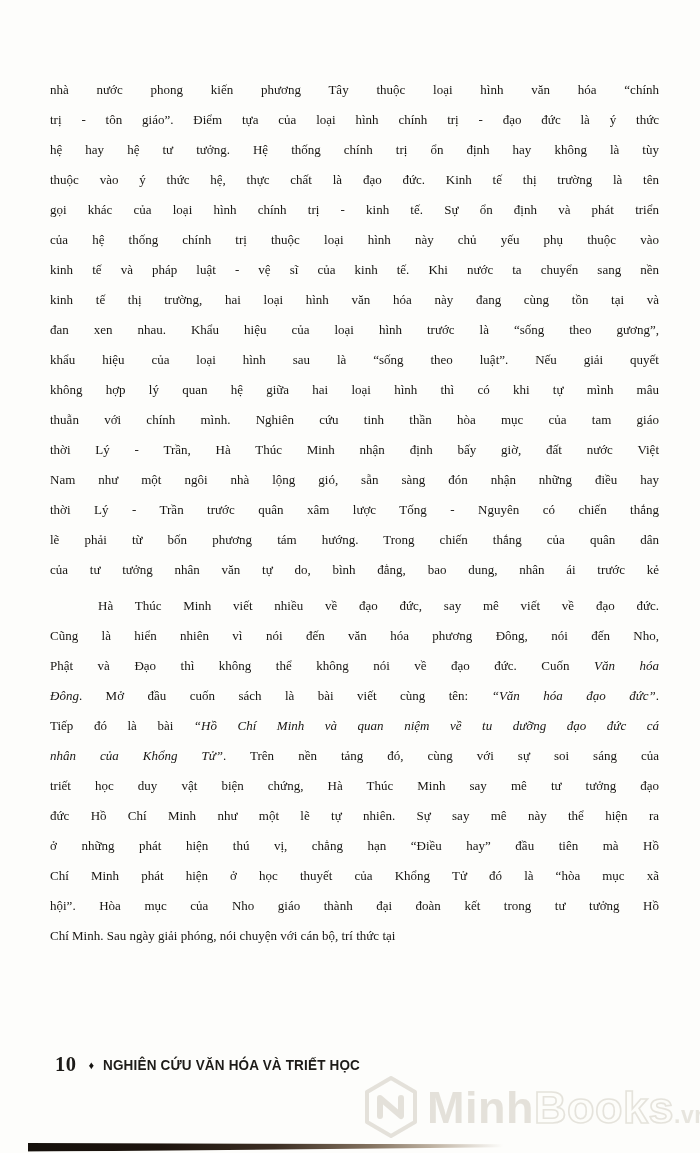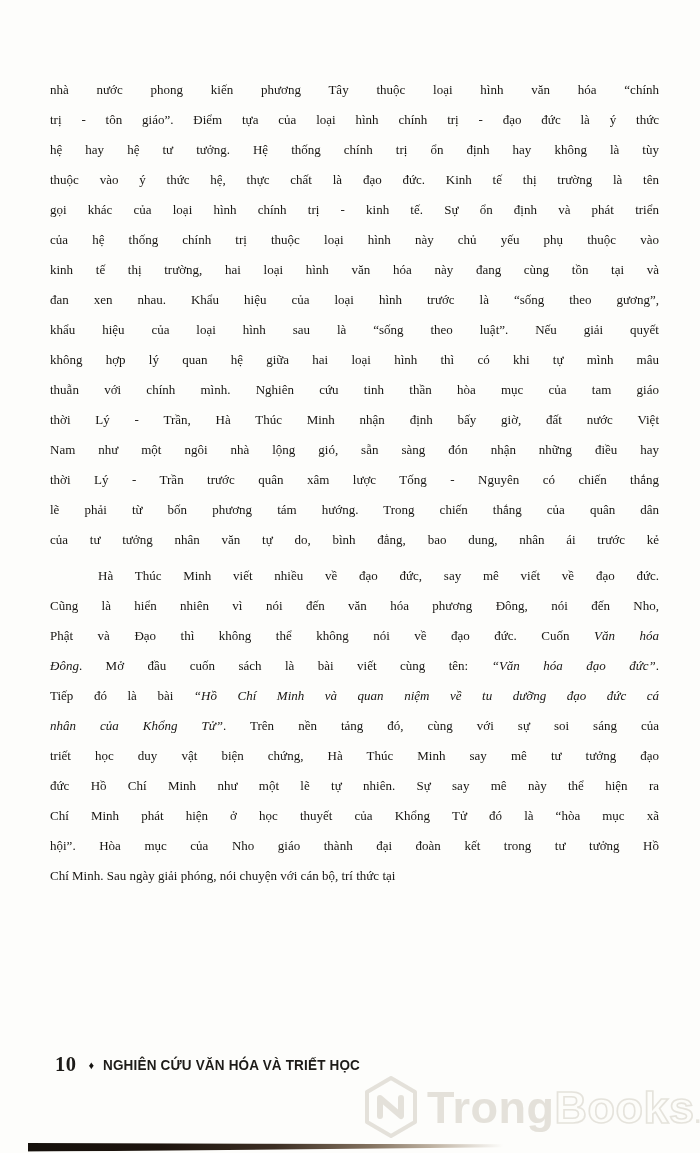--- a/index.html
+++ b/index.html
@@ -63,57 +63,59 @@
 <div class="scan-page">
 
   <div class="page-text">
       <div class="para">
         <div class="line first"><span>nhà nước phong kiến phương Tây thuộc loại hình văn hóa “chính</span></div>
         <div class="line"><span>trị - tôn giáo”. Điểm tựa của loại hình chính trị - đạo đức là ý thức</span></div>
         <div class="line"><span>hệ hay hệ tư tưởng. Hệ thống chính trị ổn định hay không là tùy</span></div>
         <div class="line"><span>thuộc vào ý thức hệ, thực chất là đạo đức. Kinh tế thị trường là tên</span></div>
         <div class="line"><span>gọi khác của loại hình chính trị - kinh tế. Sự ổn định và phát triển</span></div>
         <div class="line"><span>của hệ thống chính trị thuộc loại hình này chủ yếu phụ thuộc vào</span></div>
+        <div class="line"><span>kinh tế và pháp luật - vệ sĩ của kinh tế. Khi nước ta chuyển sang nền</span></div>
         <div class="line"><span>kinh tế thị trường, hai loại hình văn hóa này đang cùng tồn tại và</span></div>
         <div class="line"><span>đan xen nhau. Khẩu hiệu của loại hình trước là “sống theo gương”,</span></div>
         <div class="line"><span>khẩu hiệu của loại hình sau là “sống theo luật”. Nếu giải quyết</span></div>
         <div class="line"><span>không hợp lý quan hệ giữa hai loại hình thì có khi tự mình mâu</span></div>
         <div class="line"><span>thuẫn với chính mình. Nghiên cứu tinh thần hòa mục của tam giáo</span></div>
         <div class="line"><span>thời Lý - Trần, Hà Thúc Minh nhận định bấy giờ, đất nước Việt</span></div>
         <div class="line"><span>Nam như một ngôi nhà lộng gió, sẵn sàng đón nhận những điều hay</span></div>
         <div class="line"><span>thời Lý - Trần trước quân xâm lược Tống - Nguyên có chiến thắng</span></div>
         <div class="line"><span>lẽ phải từ bốn phương tám hướng. Trong chiến thắng của quân dân</span></div>
         <div class="line"><span>của tư tưởng nhân văn tự do, bình đẳng, bao dung, nhân ái trước kẻ</span></div>
       </div>
       <div class="para indent">
         <div class="line first"><span>Hà Thúc Minh viết nhiều về đạo đức, say mê viết về đạo đức.</span></div>
         <div class="line"><span>Cũng là hiển nhiên vì nói đến văn hóa phương Đông, nói đến Nho,</span></div>
         <div class="line"><span>Phật và Đạo thì không thể không nói về đạo đức. Cuốn </span><span class="it">Văn hóa</span></div>
         <div class="line"><span class="it">Đông</span><span>. Mở đầu cuốn sách là bài viết cùng tên: </span><span class="it">“Văn hóa đạo đức”</span><span>.</span></div>
         <div class="line"><span>Tiếp đó là bài </span><span class="it">“Hồ Chí Minh và quan niệm về tu dưỡng đạo đức cá</span></div>
         <div class="line"><span class="it">nhân của Khổng Tử”</span><span>. Trên nền tảng đó, cùng với sự soi sáng của</span></div>
         <div class="line"><span>triết học duy vật biện chứng, Hà Thúc Minh say mê tư tưởng đạo</span></div>
         <div class="line"><span>đức Hồ Chí Minh như một lẽ tự nhiên. Sự say mê này thể hiện ra</span></div>
+        <div class="line"><span>ở những phát hiện thú vị, chẳng hạn “Điều hay” đầu tiên mà Hồ</span></div>
         <div class="line"><span>Chí Minh phát hiện ở học thuyết của Khổng Tử đó là “hòa mục xã</span></div>
         <div class="line"><span>hội”. Hòa mục của Nho giáo thành đại đoàn kết trong tư tưởng Hồ</span></div>
         <div class="line last"><span>Chí Minh. Sau ngày giải phóng, nói chuyện với cán bộ, trí thức tại</span></div>
       </div>
     </div>
 
   <div class="footer">
     <span class="num">10</span>
     <span class="diamond">♦</span>
     <span class="book-title">NGHIÊN CỨU VĂN HÓA VÀ TRIẾT HỌC</span>
   </div>
 
   <div class="watermark">
     <svg class="wm-logo" width="54" height="62" viewBox="0 0 54 62">
       <path d="M27 2 L51 16 L51 46 L27 60 L3 46 L3 16 Z" fill="none" stroke="rgba(225,222,214,0.9)" stroke-width="4" stroke-linejoin="round"></path>
       <path d="M16 40 L16 22 L37 40 L37 22" fill="none" stroke="rgba(225,222,214,0.9)" stroke-width="6" stroke-linecap="round" stroke-linejoin="round"></path>
     </svg>
     <span class="wm-text">
-      <span class="wm-neta">Trong</span><span class="wm-books">Books</span><span class="wm-tld">.vn</span>
+      <span class="wm-neta">Minh</span><span class="wm-books">Books</span><span class="wm-tld">.vn</span>
     </span>
   </div>
 
   <div class="page-edge-shadow"></div>
 
 </div>
 
 </body></html>

